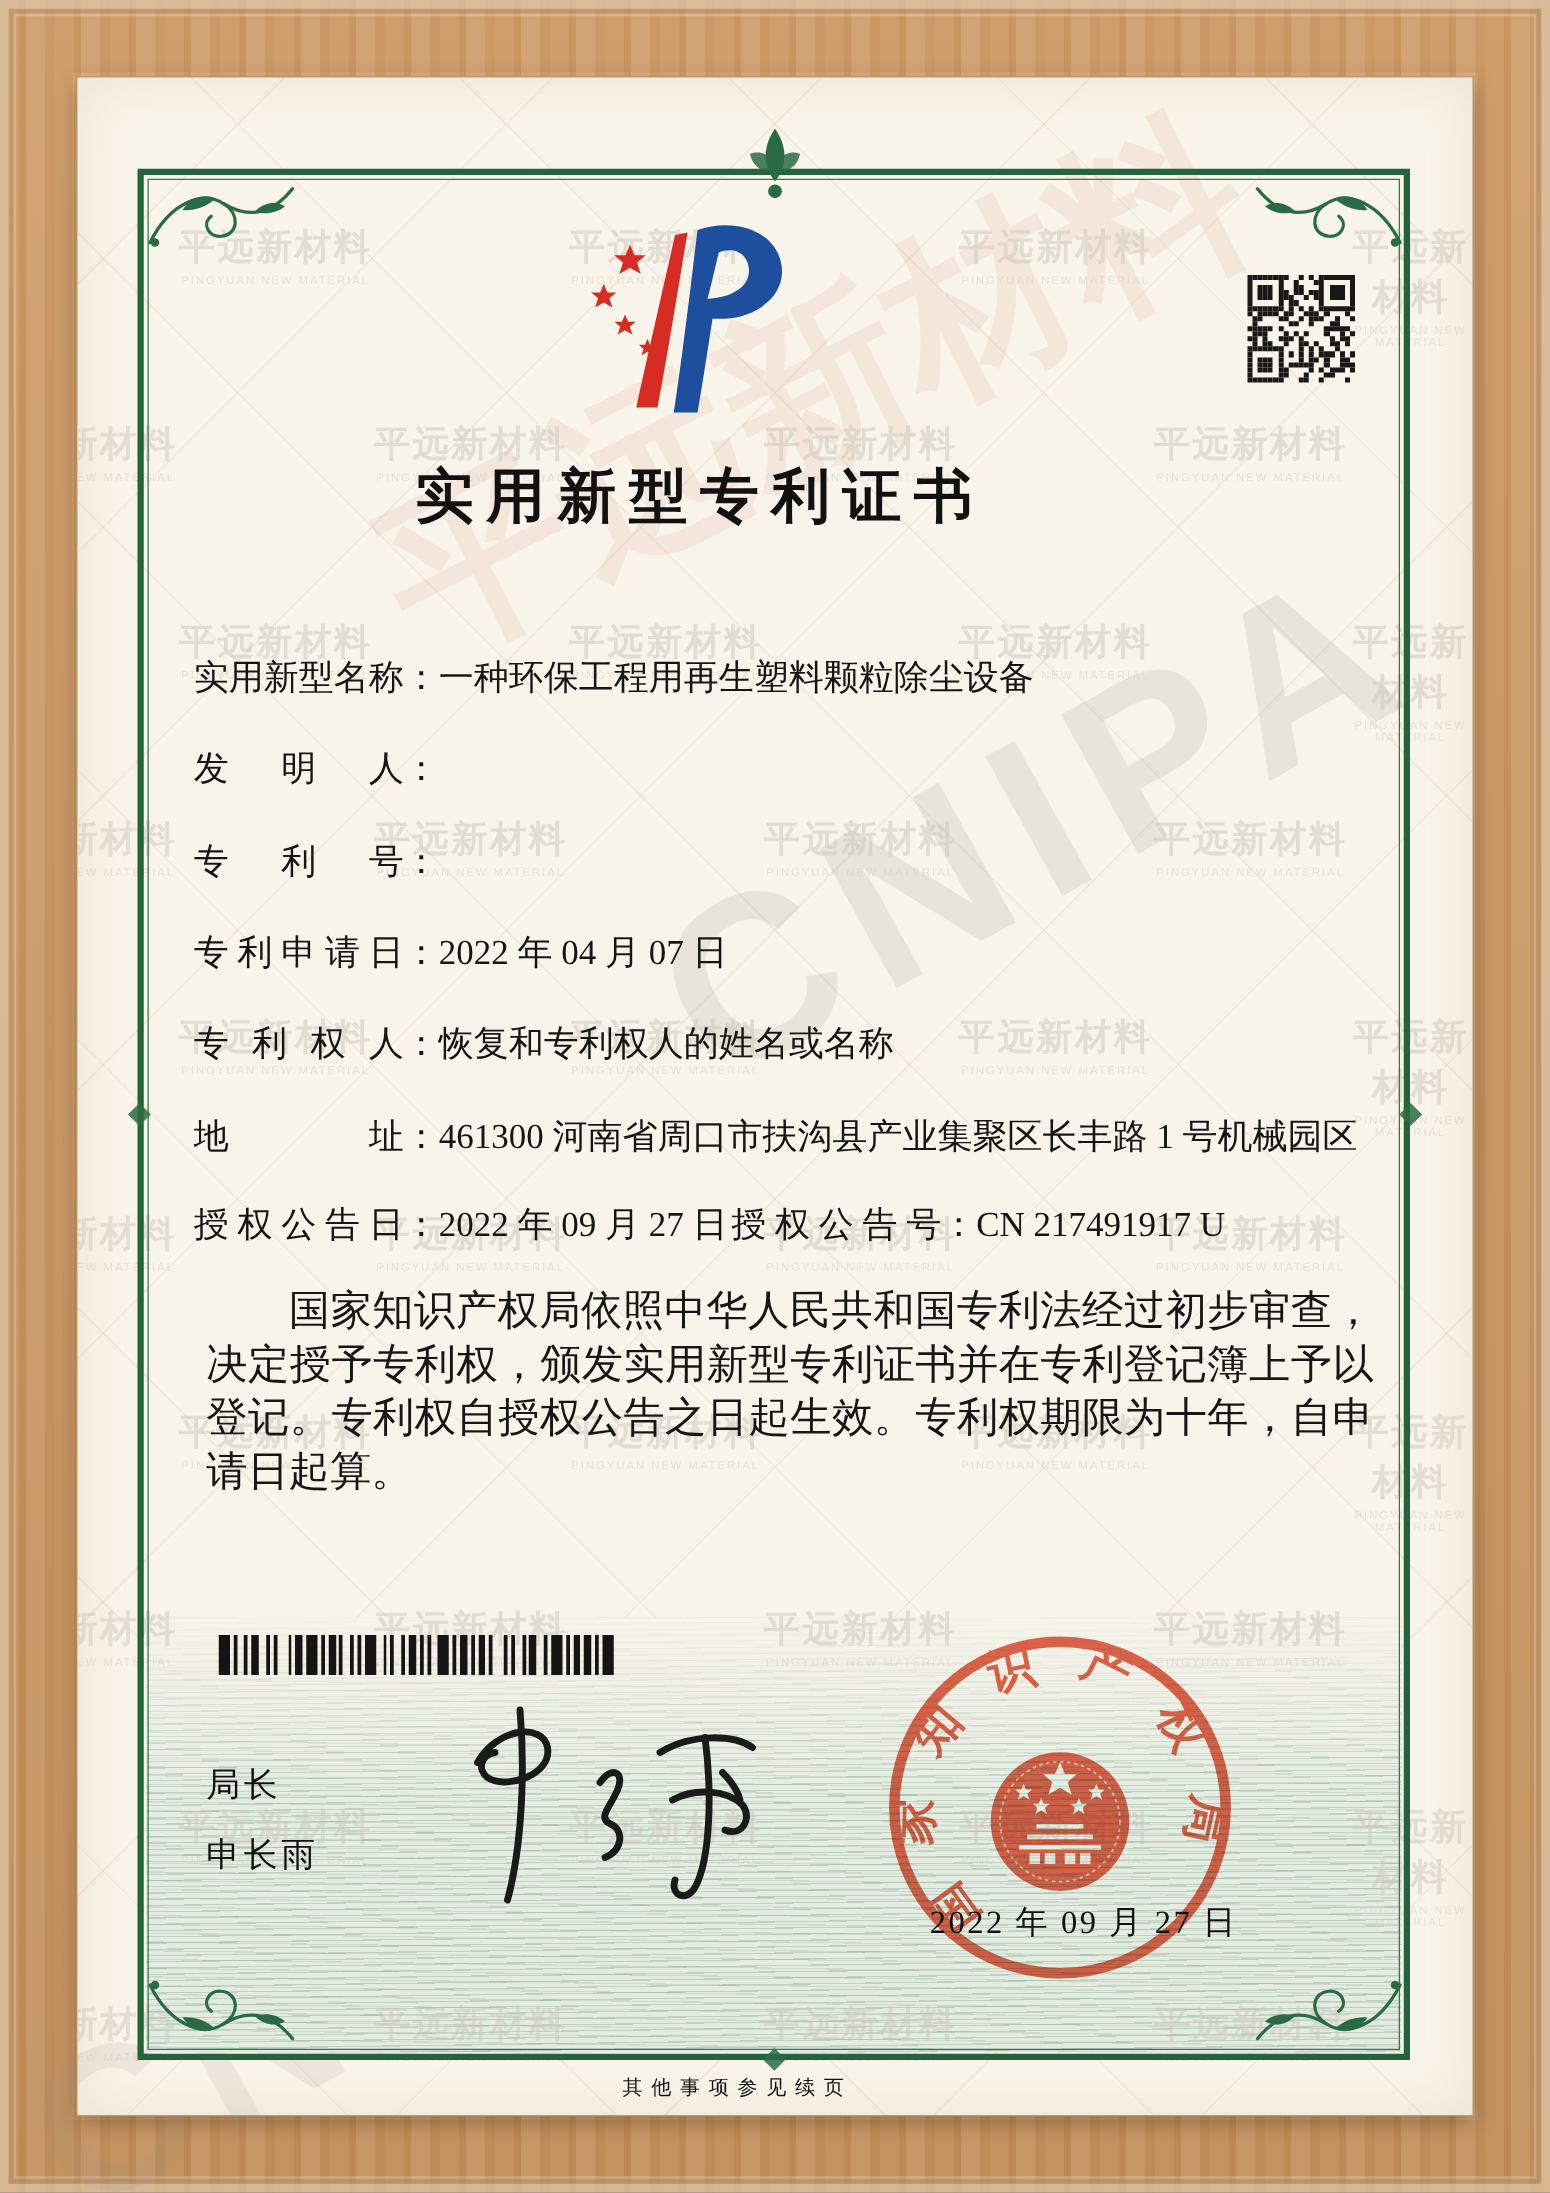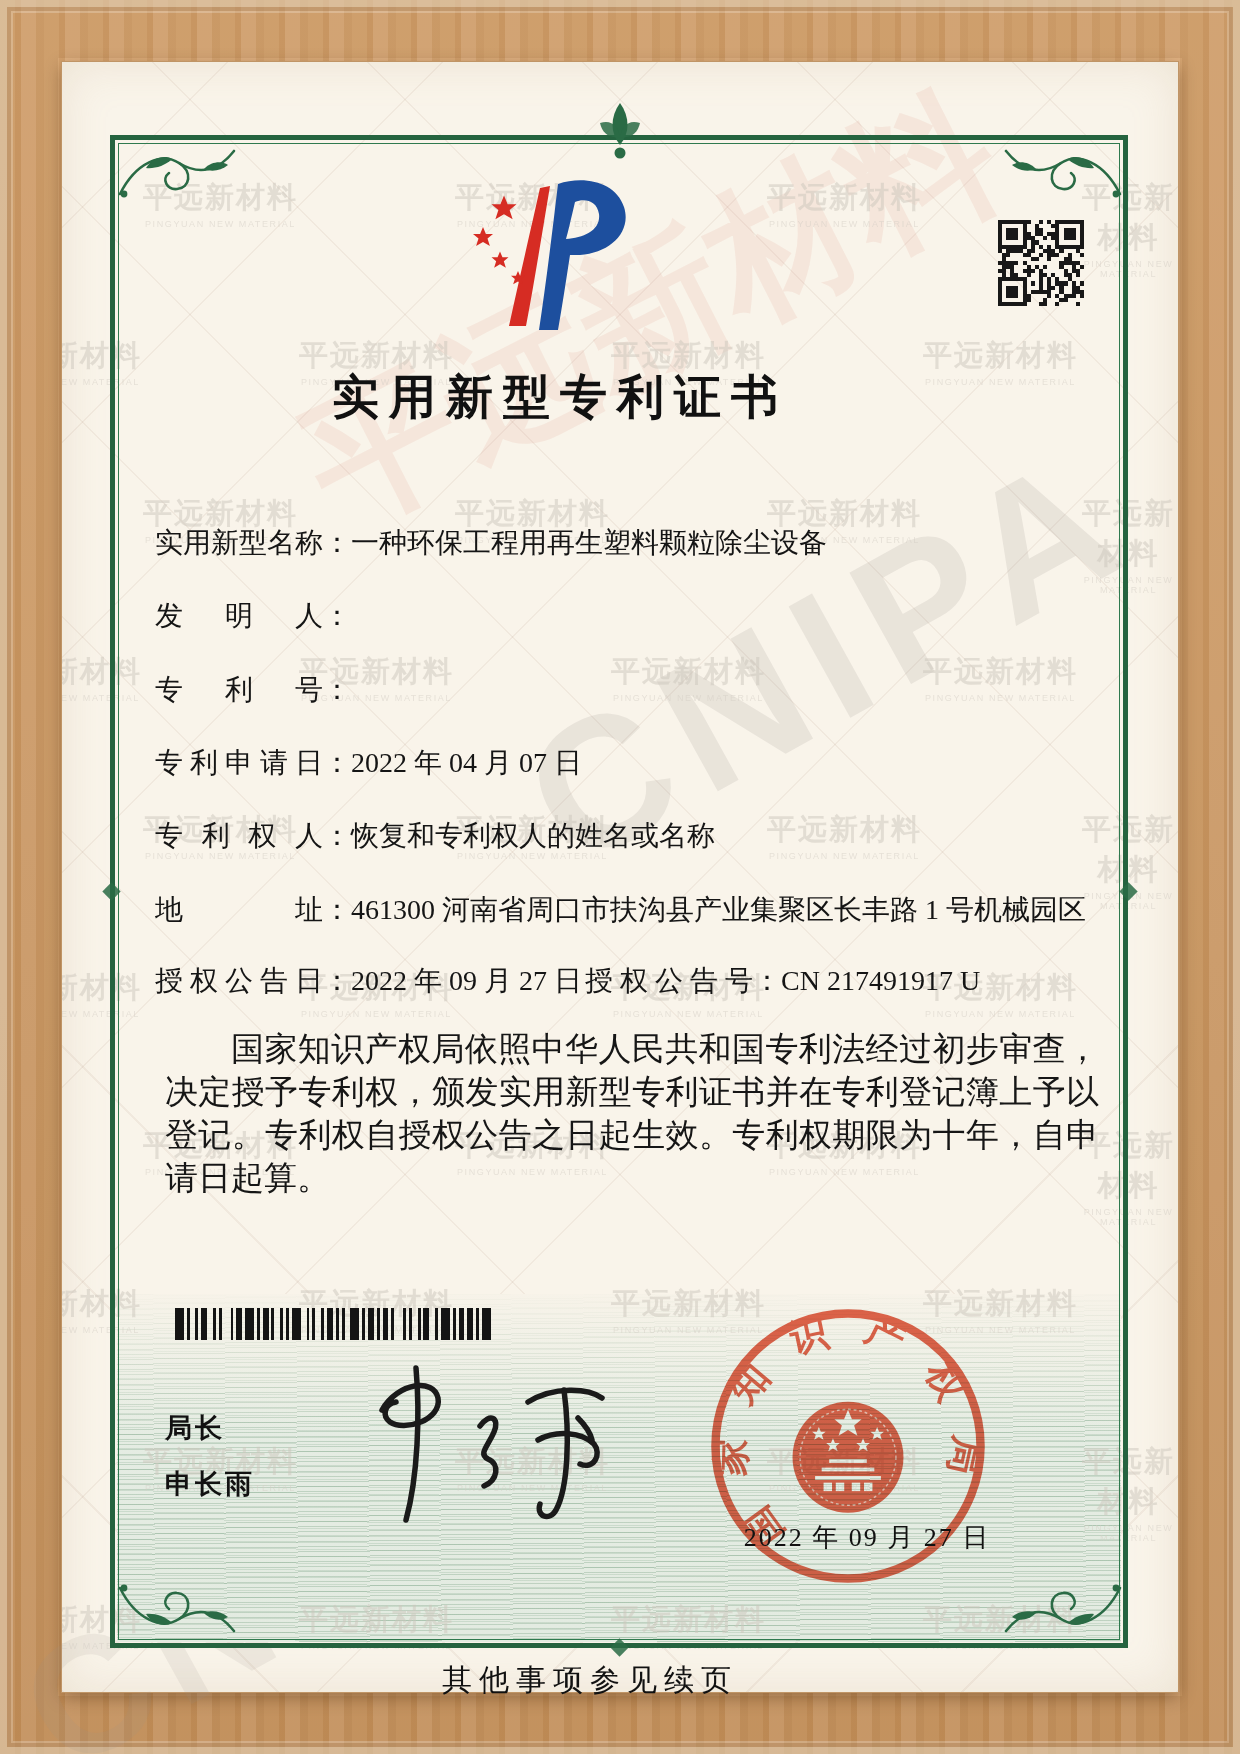--- a/index.html
+++ b/index.html
@@ -56,27 +56,27 @@
   .fvalue{flex:1;}
   .f1{top:461px}.f2{top:534px}.f3{top:608px}.f4{top:681px}.f5{top:754px}.f6{top:828px}
   .grant{position:absolute;top:899px;left:0;width:100%;line-height:40px;}
   .gpair{position:absolute;top:0;display:flex;}
   .gp1{left:0}.gp2{left:430px}
   .body-text{position:absolute;left:103px;top:966px;width:934px;z-index:5;font-size:33px;line-height:43px;color:#161616;text-align:justify;}
   .body-text p{margin:0;text-indent:2em;}
   .barcode{position:absolute;left:113px;top:1246px;width:322px;height:32px;z-index:5;display:flex;}
   .barcode i{display:block;height:100%;}
   .barcode i.bar{background:#141414;}
-  .signer{position:absolute;left:103px;z-index:5;font-family:"Liberation Sans",sans-serif;font-size:27px;color:#111;letter-spacing:3px;font-weight:bold;}
+  .signer{position:absolute;left:103px;z-index:5;font-family:"Liberation Sans",sans-serif;font-size:27px;color:#111;letter-spacing:3px;}
   .signer.t1{top:1348px}.signer.t2{top:1404px}
   .signature{position:absolute;left:290px;top:1290px;width:280px;height:190px;z-index:6;}
   .seal{position:absolute;left:645px;top:1243px;width:282px;height:282px;z-index:6;mix-blend-mode:multiply;opacity:.92;}
   .seal-date{position:absolute;left:655px;top:1458px;width:300px;z-index:7;text-align:center;font-size:26px;letter-spacing:2px;color:#111;}
   .page-footer{position:absolute;left:33px;top:1540px;width:1000px;z-index:5;text-align:center;font-size:22px;letter-spacing:3px;color:#222;}
-  .cont-note{position:absolute;left:28px;top:1598px;width:1000px;z-index:5;text-align:center;font-size:30px;letter-spacing:7px;color:#111;}
+  .cont-note{position:absolute;left:28px;top:1598px;width:1000px;z-index:5;text-align:center;font-size:16px;letter-spacing:7px;color:#111;}
 </style>
 </head>
 <body>
 
 <div class="page">
   <div class="paper">
 
     <div class="diag diag1">平远新材料</div>
     <div class="diag diag2">CNIPA</div>
     <div class="diag diag3">CNIPA</div>

